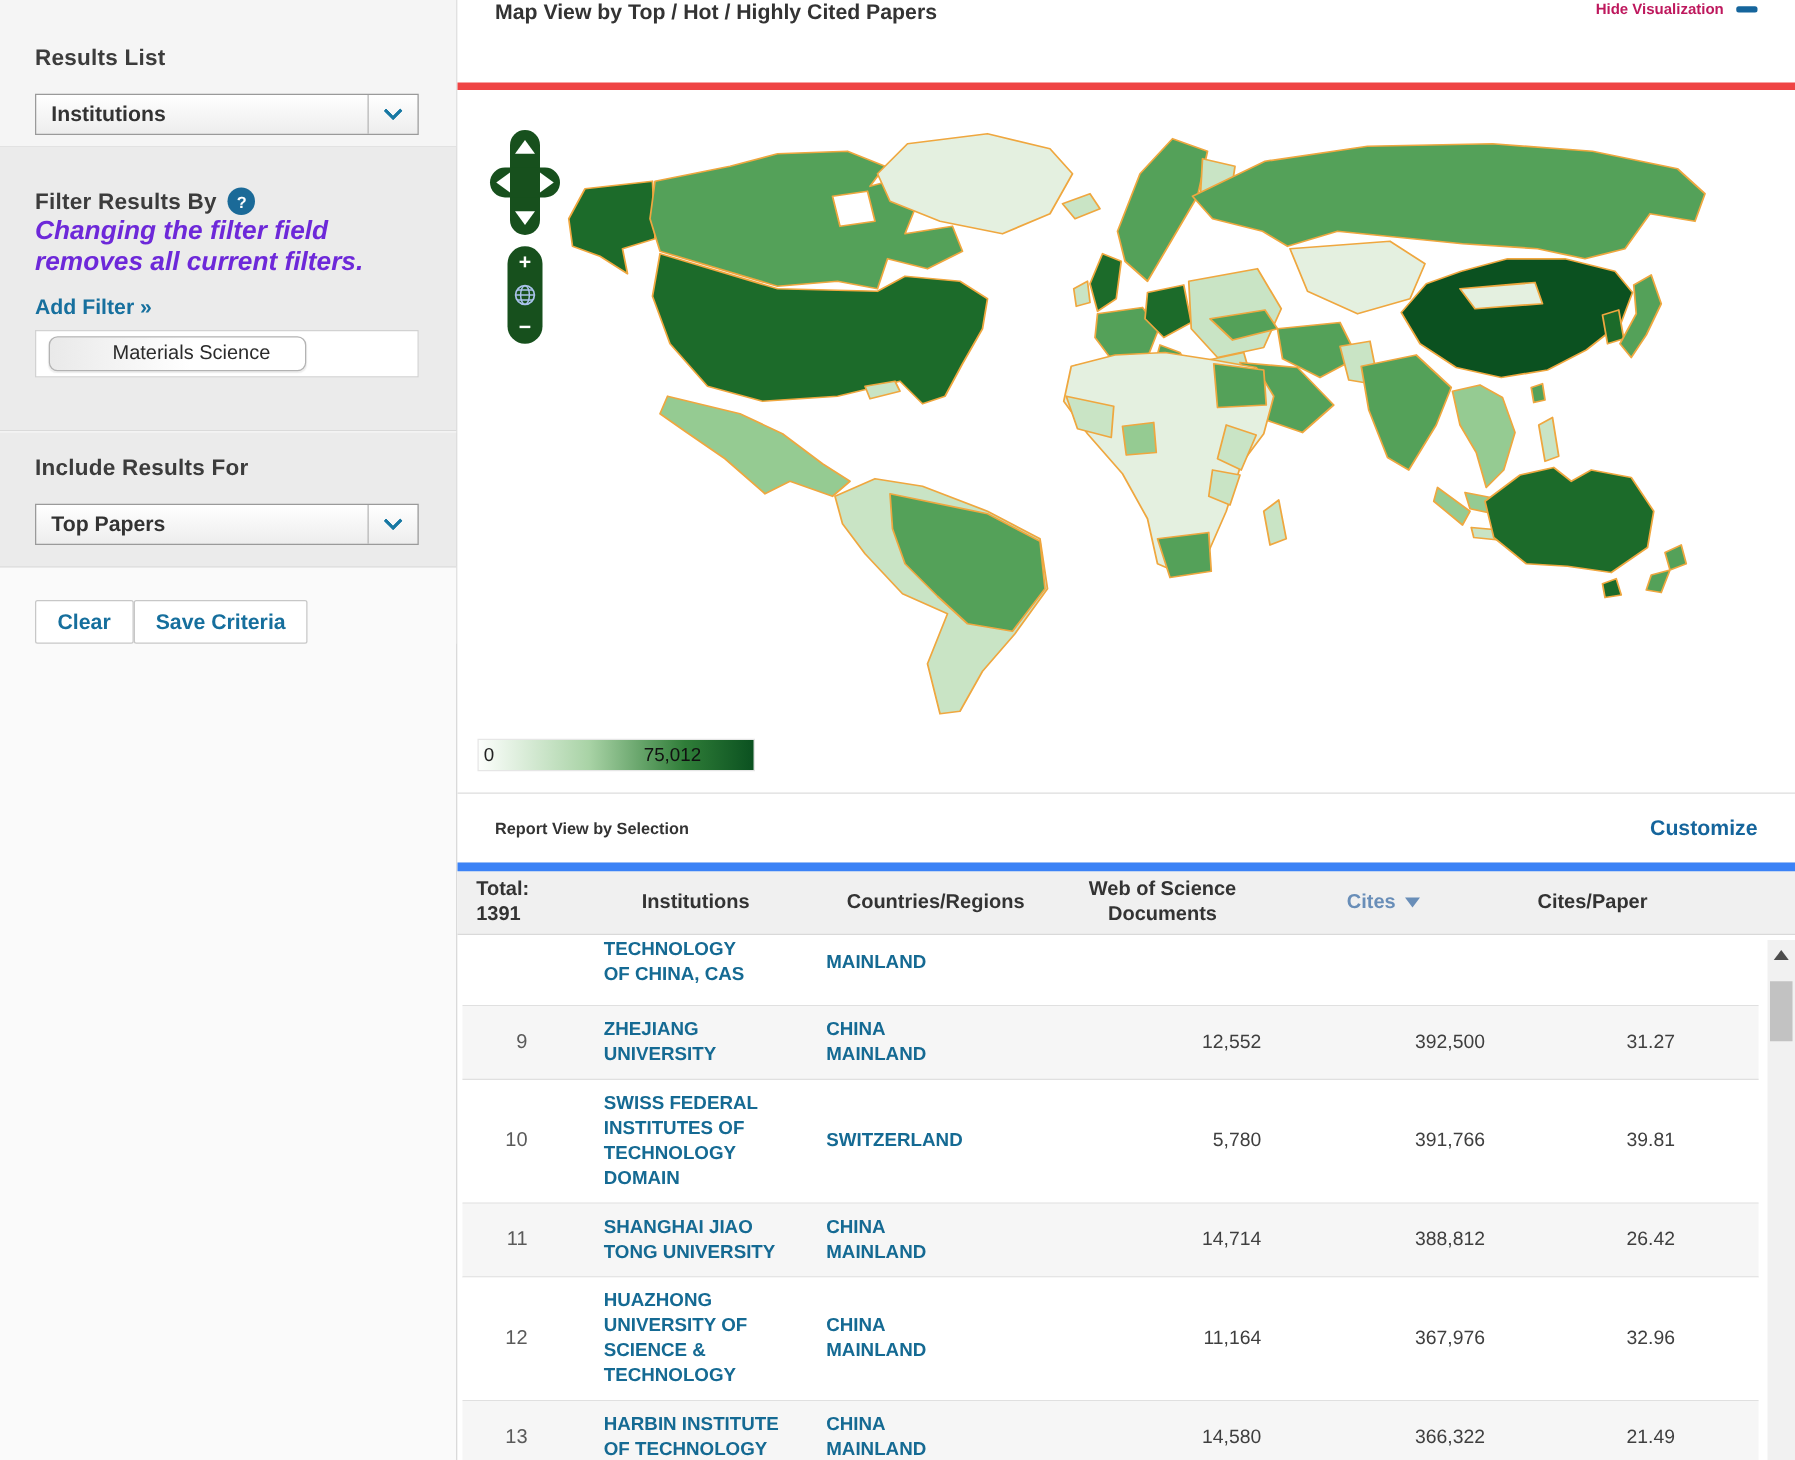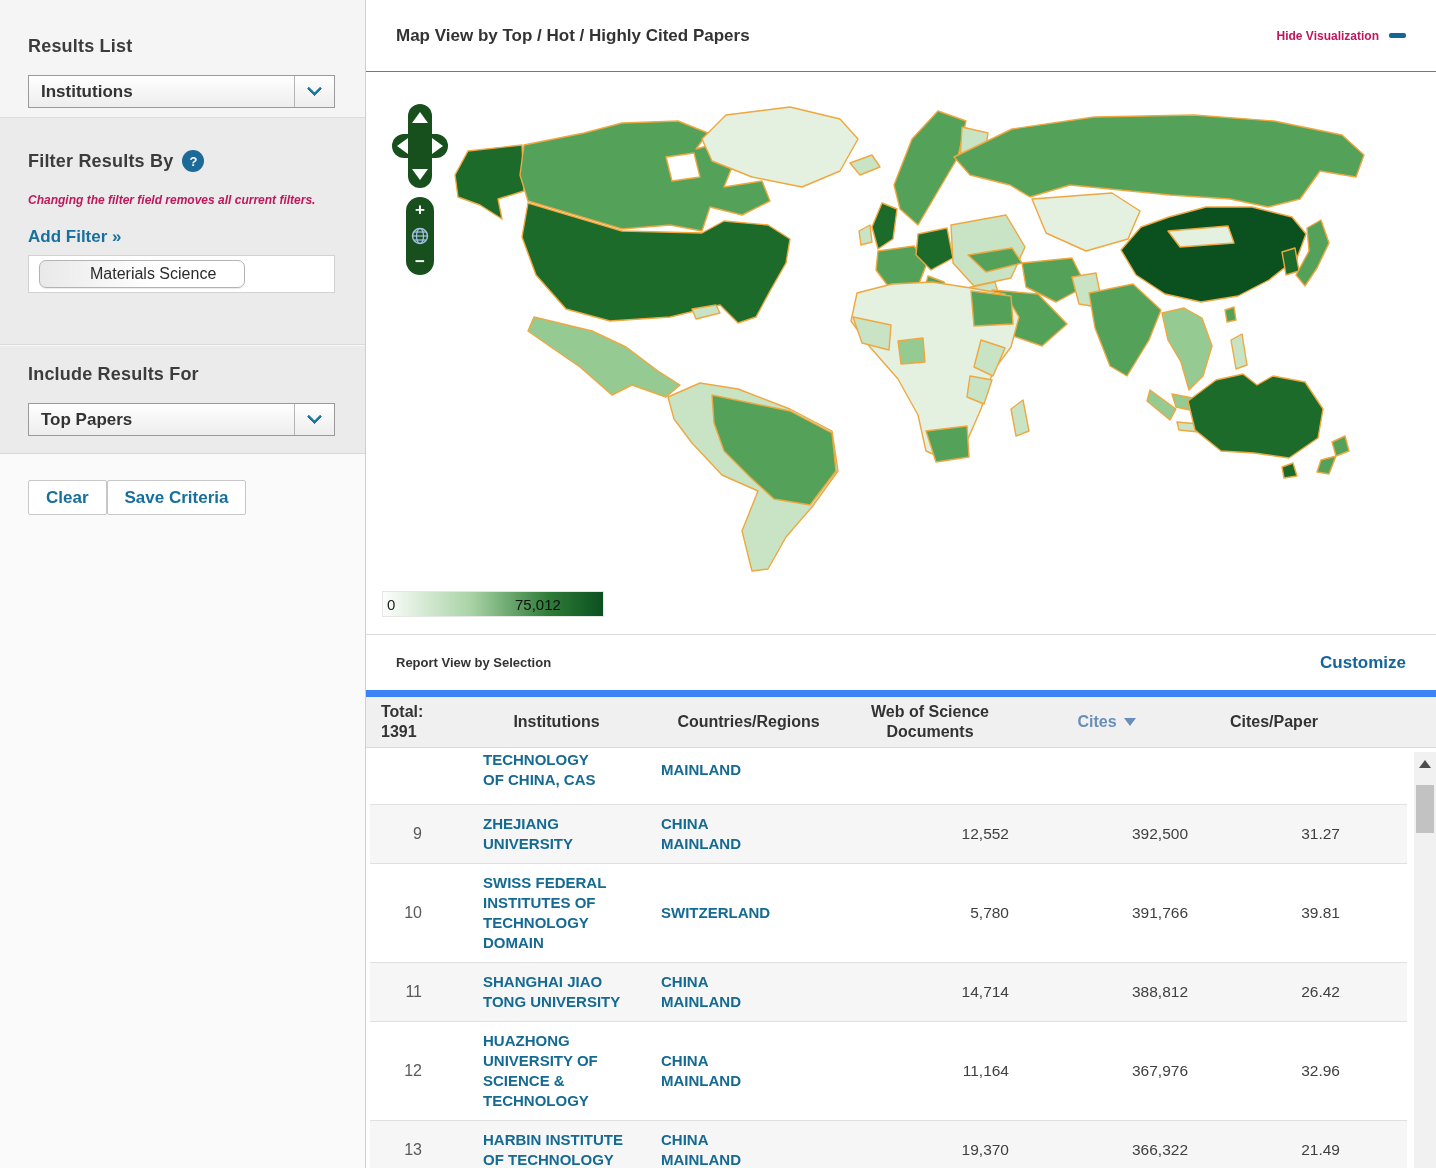--- a/index.html
+++ b/index.html
@@ -17,33 +17,33 @@
   .sb-h { font-size:18px; font-weight:bold; color:#3c3c3c; letter-spacing:.2px; }
   .selectbox { margin-top:18px; height:33px; width:307px; background:linear-gradient(#ffffff,#ededed);
     border:1px solid #9a9a9a; display:flex; align-items:center; cursor:pointer; }
   .selectbox .val { flex:1; padding-left:12px; font-size:17px; font-weight:bold; color:#333; }
   .selectbox .chevbtn { width:40px; height:100%; border-left:1px solid #b5b5b5; display:flex; align-items:center; justify-content:center; }
   .chev { width:11px; height:11px; border-right:3px solid #1778a3; border-bottom:3px solid #1778a3;
     transform:rotate(45deg) translate(-2px,-2px); border-radius:1px; }
   .helpwrap { display:flex; align-items:center; gap:9px; }
   .help { width:22px; height:22px; border-radius:50%; background:#1b6a98; color:#fff; font-size:13px;
     font-weight:bold; display:flex; align-items:center; justify-content:center; }
-  .note { margin-top:16px; font-size:12px; line-height:25px; font-weight:bold; font-style:italic; color:#be185d; width:295px; }
+  .note { font-size:21px; line-height:25px; font-weight:bold; font-style:italic; color:#6d28d9; width:295px; }
   .addfilter { display:inline-block; margin-top:14px; font-size:17px; font-weight:bold; color:#17709e; text-decoration:none; cursor:pointer; }
   .filterbox { margin-top:8px; width:307px; height:38px; background:#fff; border:1px solid #d2d2d2; display:flex; align-items:center; padding-left:10px; }
   .ftag { height:28px; padding:0 28px 0 50px; border:1px solid #b3b3b3; border-radius:7px;
     background:linear-gradient(to right,#e9e9e9,#ffffff 55%); font-size:16px; font-weight:normal; color:#2b2b2b;
     display:flex; align-items:center; box-shadow:0 1px 1px rgba(0,0,0,.08); cursor:pointer; }
   .btnrow { display:flex; }
   .sbtn { height:35px; padding:0 17px; background:#fff; border:1px solid #c7c7c7; border-radius:2px;
     color:#166f9d; font-size:17px; font-weight:bold; cursor:pointer; font-family:"Liberation Sans",sans-serif; }
 
   
   .main { position:relative; flex:1; height:100%; background:#fff; }
-  .map-header { height:72px; border-bottom:1px solid #ef4444; display:flex; align-items:center; padding:0 30px; }
+  .map-header { height:72px; border-bottom:6px solid #ef4444; display:flex; align-items:flex-start; padding:0 30px; }
   .map-title { font-size:17px; font-weight:bold; color:#333; }
   .hidelink { margin-left:auto; display:flex; align-items:center; gap:10px; cursor:pointer; }
   .hidelink .t { font-size:12px; font-weight:bold; color:#be185d; }
   .minus-ic { width:17px; height:5px; background:#15659c; border-radius:2px; }
 
   .map-area { position:relative; height:563px; border-bottom:1px solid #dddddd; overflow:hidden; }
   .map-svg { position:absolute; left:4px; top:7px; }
   .m0{fill:#0b5120} .m1{fill:#1c6b2a} .m2{fill:#54a159} .m3{fill:#95cb92} .m4{fill:#c9e4c5} .m5{fill:#e4f0e0}
   .land path { stroke:#efa73f; stroke-width:1.4; stroke-linejoin:round; }
 
@@ -314,21 +314,21 @@
         <div class="cell ctry"><a>CHINA MAINLAND</a></div>
         <div class="cell num docs">11,164</div>
         <div class="cell num cites">367,976</div>
         <div class="cell num cpp">32.96</div>
       </div>
 
       <div class="grid trow">
         <div class="cell rank">13</div>
         <div class="cell inst instcell"><a>HARBIN INSTITUTE OF TECHNOLOGY</a></div>
         <div class="cell ctry"><a>CHINA MAINLAND</a></div>
-        <div class="cell num docs">19,370</div>
+        <div class="cell num docs">14,580</div>
         <div class="cell num cites">366,322</div>
         <div class="cell num cpp">21.49</div>
       </div>
 
     </div>
 
     <div class="scrollbar">
       <div class="sb-up">
           <span class="aru"></span>
         </div>

